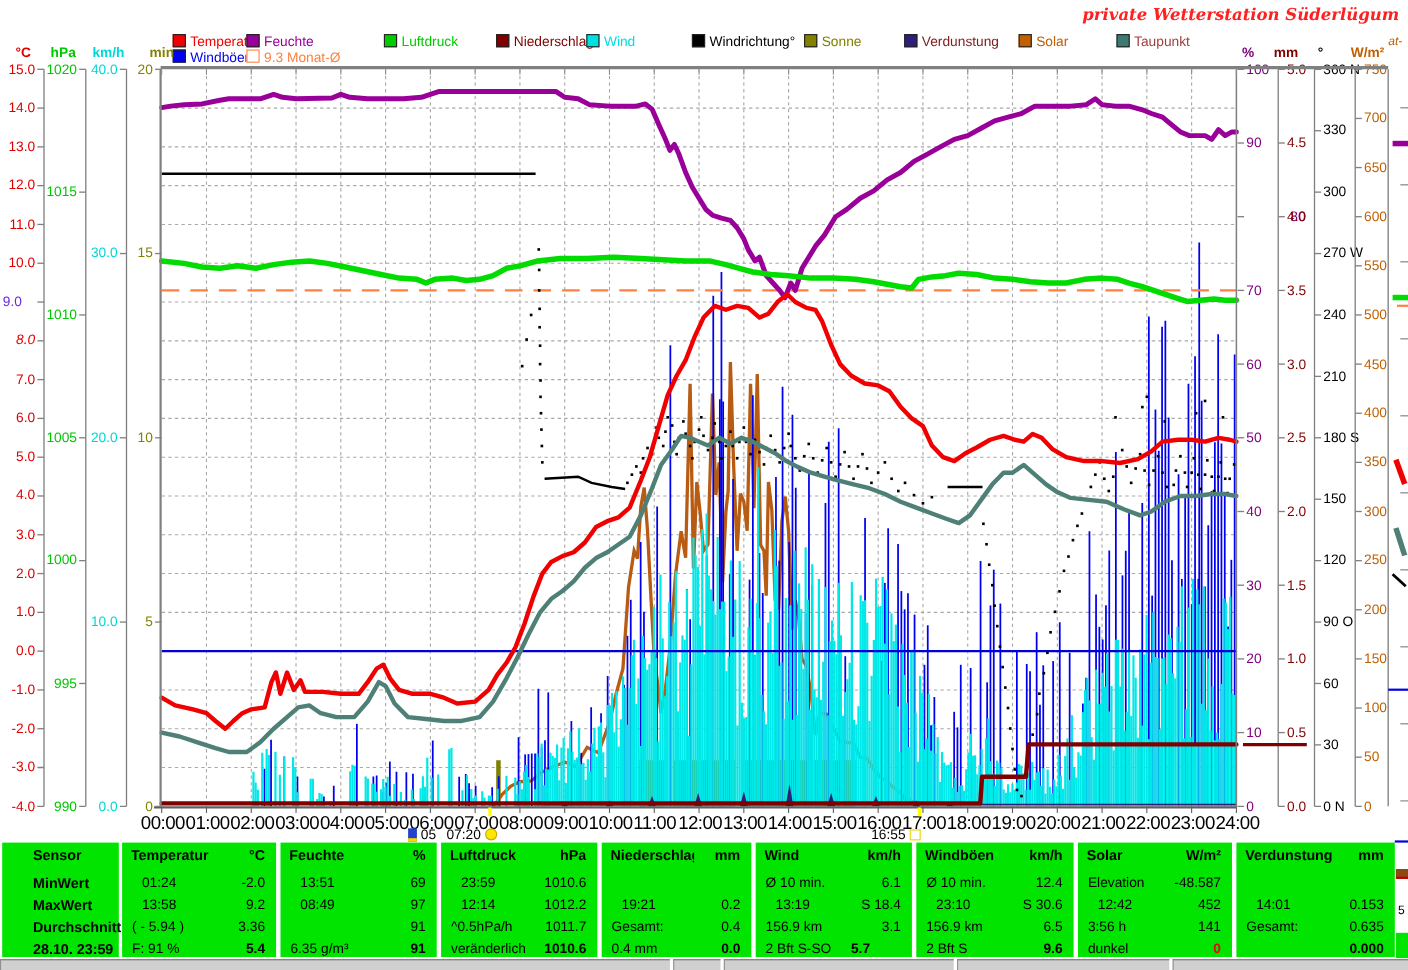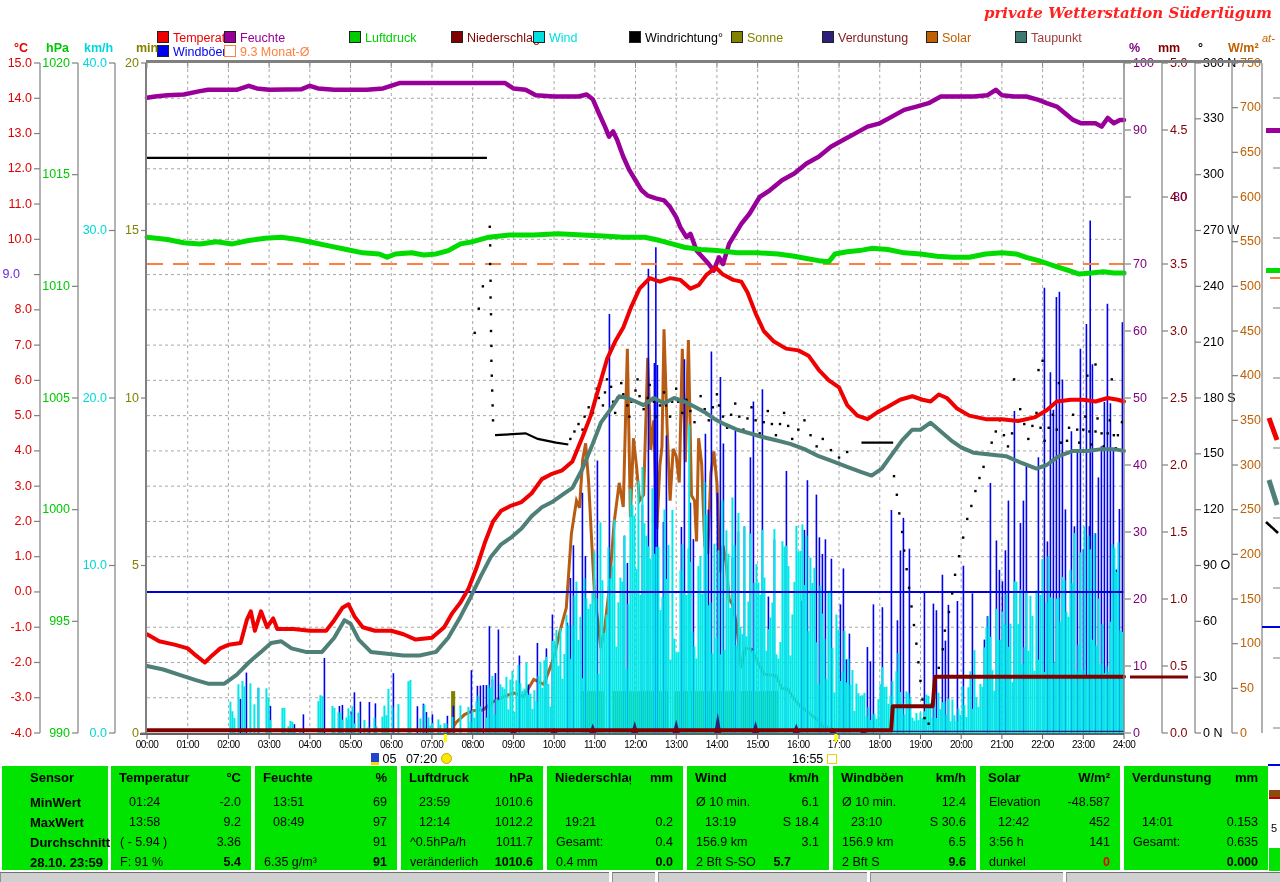--- a/index.html
+++ b/index.html
@@ -7,21 +7,21 @@
           font-family:"Liberation Sans",sans-serif;-webkit-font-smoothing:none;}
   .abs{position:absolute;}
   #page-title{top:6px;left:420px;width:440px;text-align:center;font-size:16px;font-weight:bold;color:#000;}
   #station-name{top:4px;right:8px;font-size:15px;font-style:italic;font-weight:bold;color:#ff2020;
                 font-family:"DejaVu Serif",serif;}
   .legend-item{position:absolute;height:13px;font-size:12.5px;white-space:nowrap;}
   .legend-sq{display:inline-block;width:10px;height:10px;margin-right:4px;border:1px solid #333;vertical-align:-1px;}
   .legend-sq.hollow{background:#fff !important;}
   .axis-unit{position:absolute;font-size:12.5px;font-weight:bold;}
   .tick-label{position:absolute;font-size:12.5px;line-height:11px;white-space:nowrap;}
-  .xlabel{position:absolute;font-size:10px;color:#000;letter-spacing:-0.5px;white-space:nowrap;}
+  .xlabel{position:absolute;font-size:17px;color:#000;letter-spacing:-0.5px;white-space:nowrap;}
   svg{position:absolute;left:0;top:0;}
   .annot{position:absolute;font-size:12.5px;color:#000;white-space:nowrap;}
   .sun-disc{display:inline-block;width:9px;height:9px;border-radius:50%;background:#ffe800;border:1px solid #c8a800;vertical-align:-1px;}
   .sun-hollow{display:inline-block;width:8px;height:8px;background:#fff;border:1px solid #e8d800;vertical-align:-1px;}
   .moon-ico{display:inline-block;width:8px;height:9px;background:#2244cc;border-bottom:3px solid #ffd800;vertical-align:-2px;}
   .tbl-block{position:absolute;background:#00e400;}
   .tbl-cell{position:absolute;font-size:12.5px;color:#000;white-space:nowrap;overflow:hidden;}
   .tbl-cell.hdr{font-weight:bold;font-size:13px;}
   .tbl-cell.b{font-weight:bold;}
   .tbl-cell.red{color:#e80000;}
@@ -50,21 +50,21 @@
       <div class="legend-item" style="left: 224px; top: 45px;"><span class="legend-sq hollow" style="background: rgb(255, 255, 255); border-color: rgb(255, 128, 64);"></span><span style="color: rgb(255, 128, 64);">9.3 Monat-Ø</span></div>
     </div>
   <div id="axes">
       <div class="tick-label" style="color: rgb(224, 0, 0); right: 1248px; top: 57.5px;">15.0</div>
       <div class="tick-label" style="color: rgb(224, 0, 0); right: 1248px; top: 92.7632px;">14.0</div>
       <div class="tick-label" style="color: rgb(224, 0, 0); right: 1248px; top: 128.026px;">13.0</div>
       <div class="tick-label" style="color: rgb(224, 0, 0); right: 1248px; top: 163.289px;">12.0</div>
       <div class="tick-label" style="color: rgb(224, 0, 0); right: 1248px; top: 198.553px;">11.0</div>
       <div class="tick-label" style="color: rgb(224, 0, 0); right: 1248px; top: 233.816px;">10.0</div>
       <div class="tick-label" style="color: #6d28d9; right: 1260px; top: 269.079px;">9.0</div>
-      <div class="tick-label" style="color: rgb(224, 0, 0); right: 1248px; top: 304.342px;">8.0</div>
+      <div class="tick-label" style="color: rgb(224, 0, 0); right: 1248px; top: 304.342px; font-style: italic;">8.0</div>
       <div class="tick-label" style="color: rgb(224, 0, 0); right: 1248px; top: 339.605px;">7.0</div>
       <div class="tick-label" style="color: rgb(224, 0, 0); right: 1248px; top: 374.868px;">6.0</div>
       <div class="tick-label" style="color: rgb(224, 0, 0); right: 1248px; top: 410.132px;">5.0</div>
       <div class="tick-label" style="color: rgb(224, 0, 0); right: 1248px; top: 445.395px;">4.0</div>
       <div class="tick-label" style="color: rgb(224, 0, 0); right: 1248px; top: 480.658px;">3.0</div>
       <div class="tick-label" style="color: rgb(224, 0, 0); right: 1248px; top: 515.921px;">2.0</div>
       <div class="tick-label" style="color: rgb(224, 0, 0); right: 1248px; top: 551.184px;">1.0</div>
       <div class="tick-label" style="color: rgb(224, 0, 0); right: 1248px; top: 586.447px;">0.0</div>
       <div class="tick-label" style="color: rgb(224, 0, 0); right: 1248px; top: 621.711px;">-1.0</div>
       <div class="tick-label" style="color: rgb(224, 0, 0); right: 1248px; top: 656.974px;">-2.0</div>

